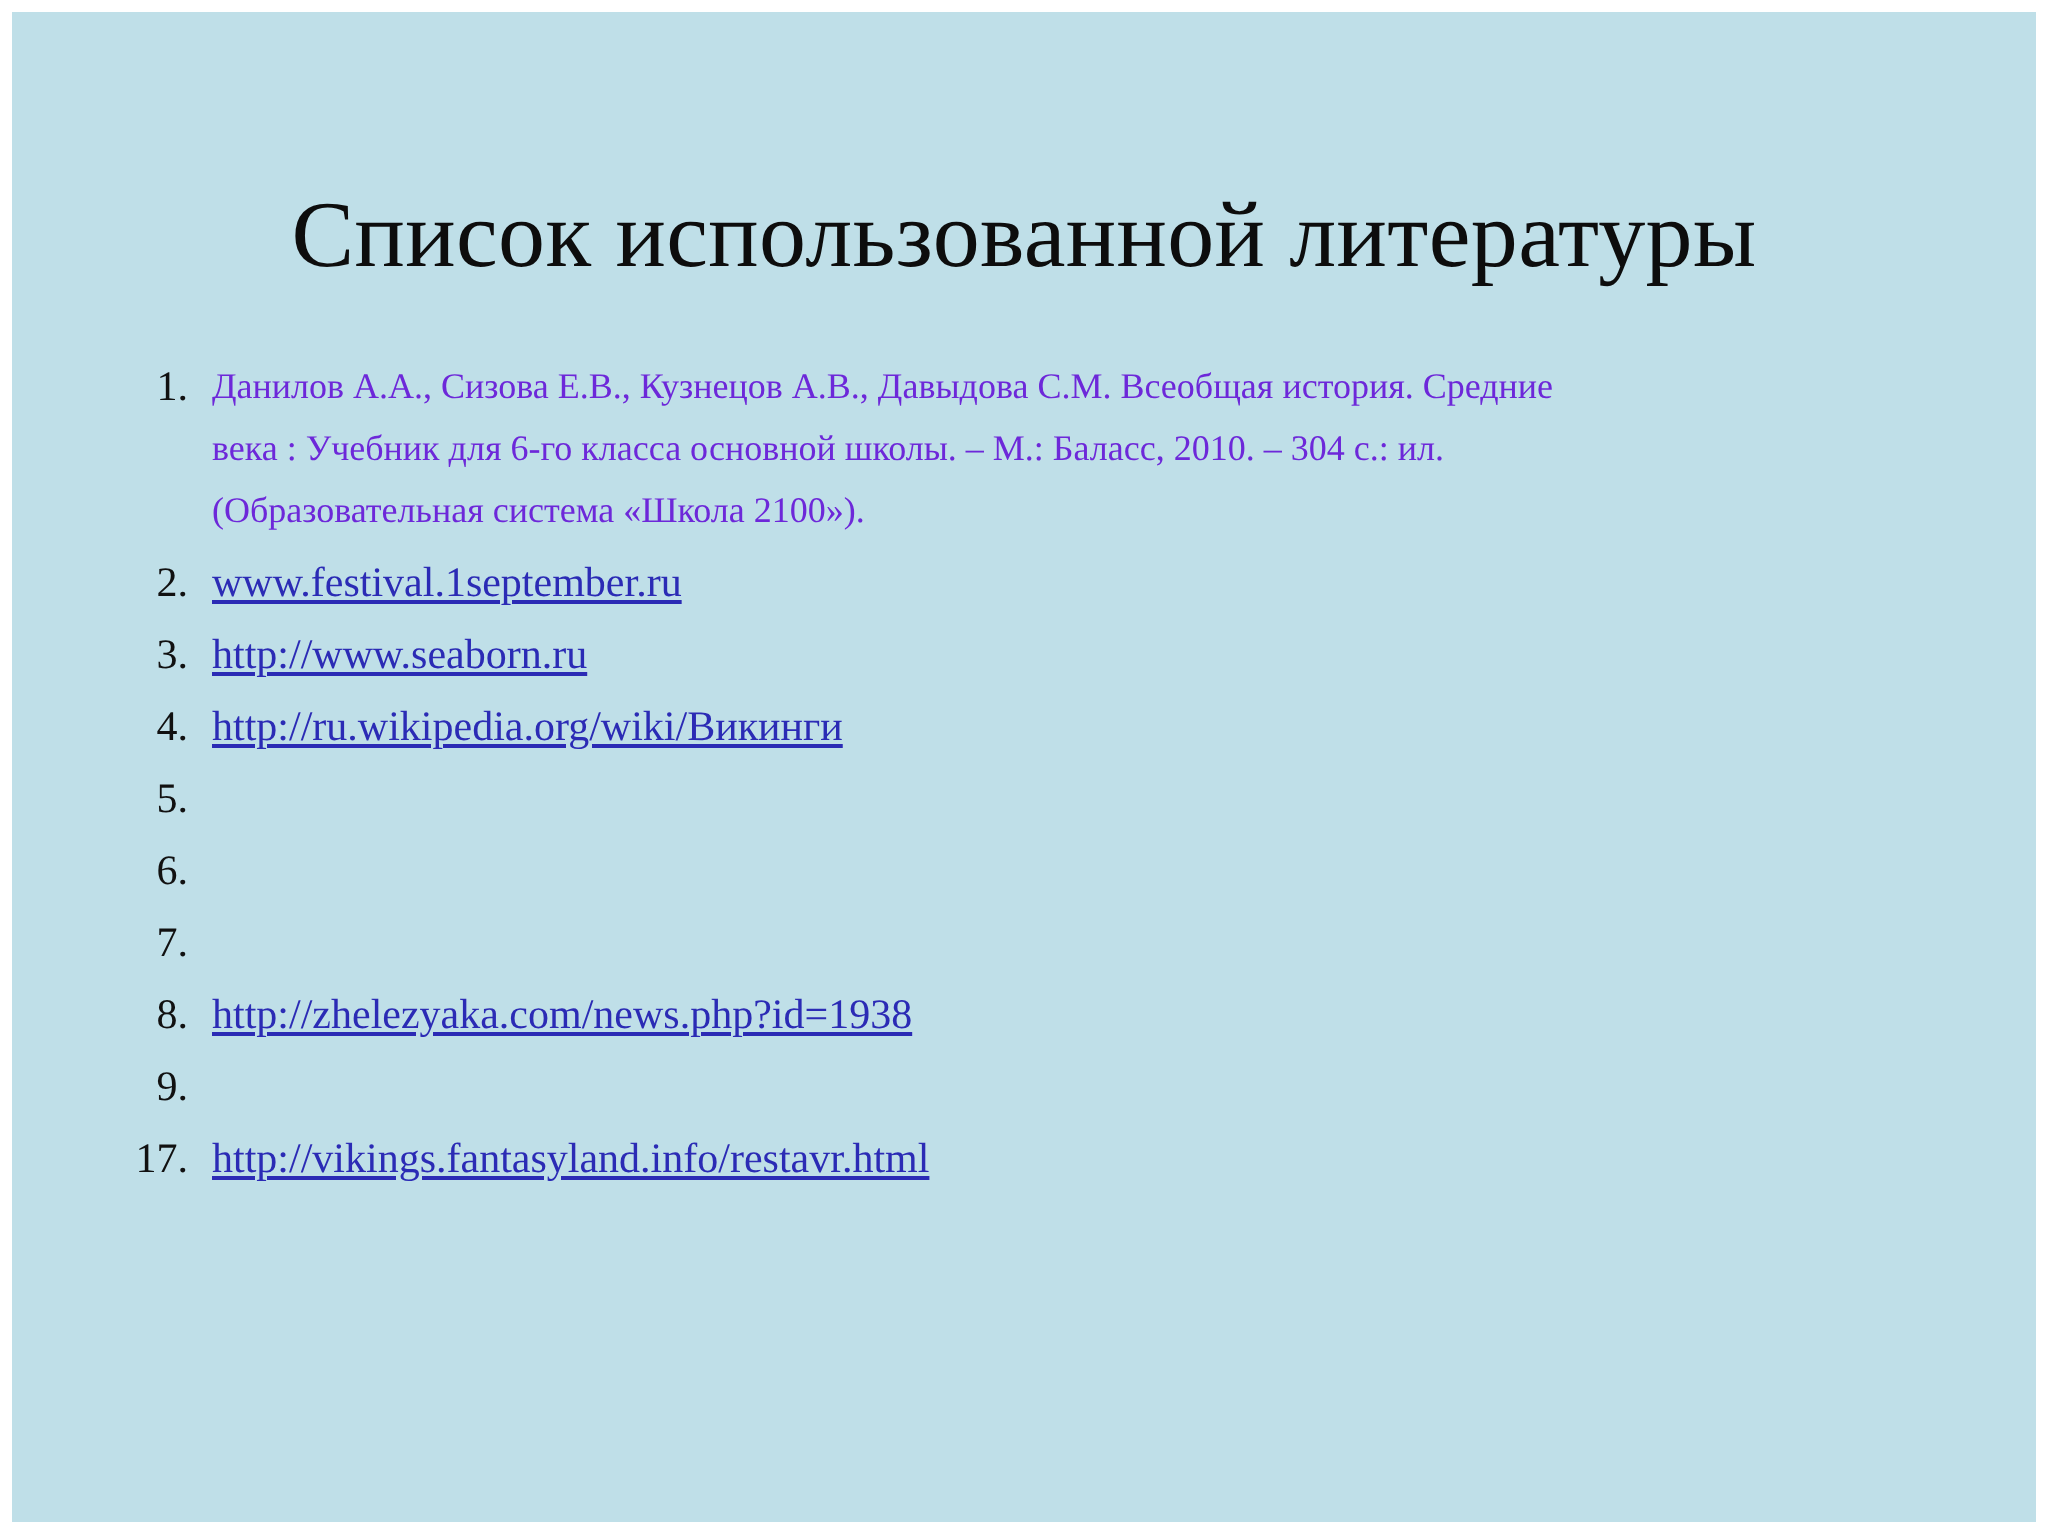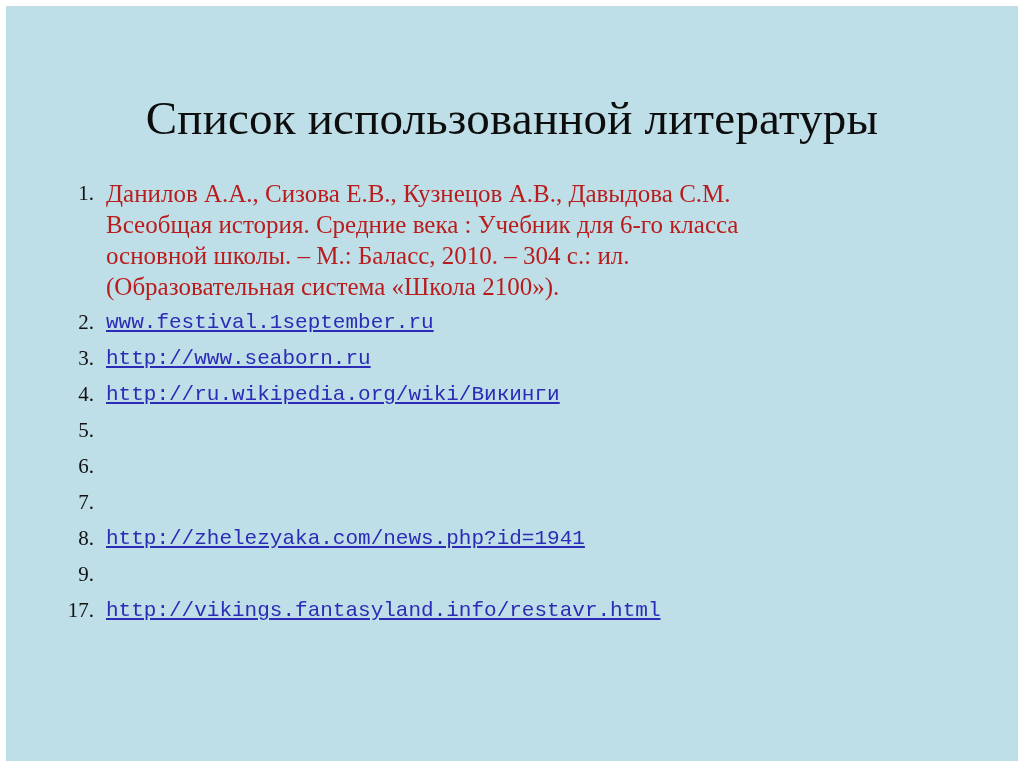--- a/index.html
+++ b/index.html
@@ -76,32 +76,31 @@
     width: 58px;
     flex: 0 0 58px;
     text-align: right;
     padding-right: 12px;
     box-sizing: border-box;
     font-size: 21px;
     color: #111111;
     line-height: 31px;
   }
   .ref-text {
-    font-size: 25px;
+    font-size: 18px;
     line-height: 31px;
-    color: #b91c1c;
+    color: #6d28d9;
     max-width: 700px;
   }
   .ref-link {
     font-size: 21px;
     line-height: 31px;
     color: #2b2bb5;
     text-decoration: underline;
     cursor: pointer;
-    font-family: Liberation Mono, monospace;
   }
 </style>
 </head>
 <body>
 
 <div class="slide">
   <div class="slide-border-top"></div>
   <div class="slide-border-bottom"></div>
   <div class="slide-border-left"></div>
   <div class="slide-border-right"></div>
@@ -129,21 +128,21 @@
         <span class="ref-num">5.</span>
       </li>
       <li class="ref-item">
         <span class="ref-num">6.</span>
       </li>
       <li class="ref-item">
         <span class="ref-num">7.</span>
       </li>
       <li class="ref-item">
         <span class="ref-num">8.</span>
-        <span class="ref-link">http://zhelezyaka.com/news.php?id=1941</span>
+        <span class="ref-link">http://zhelezyaka.com/news.php?id=1938</span>
       </li>
       <li class="ref-item">
         <span class="ref-num">9.</span>
       </li>
       <li class="ref-item">
         <span class="ref-num">17.</span>
         <span class="ref-link">http://vikings.fantasyland.info/restavr.html</span>
       </li>
     </ol>
 </div>

